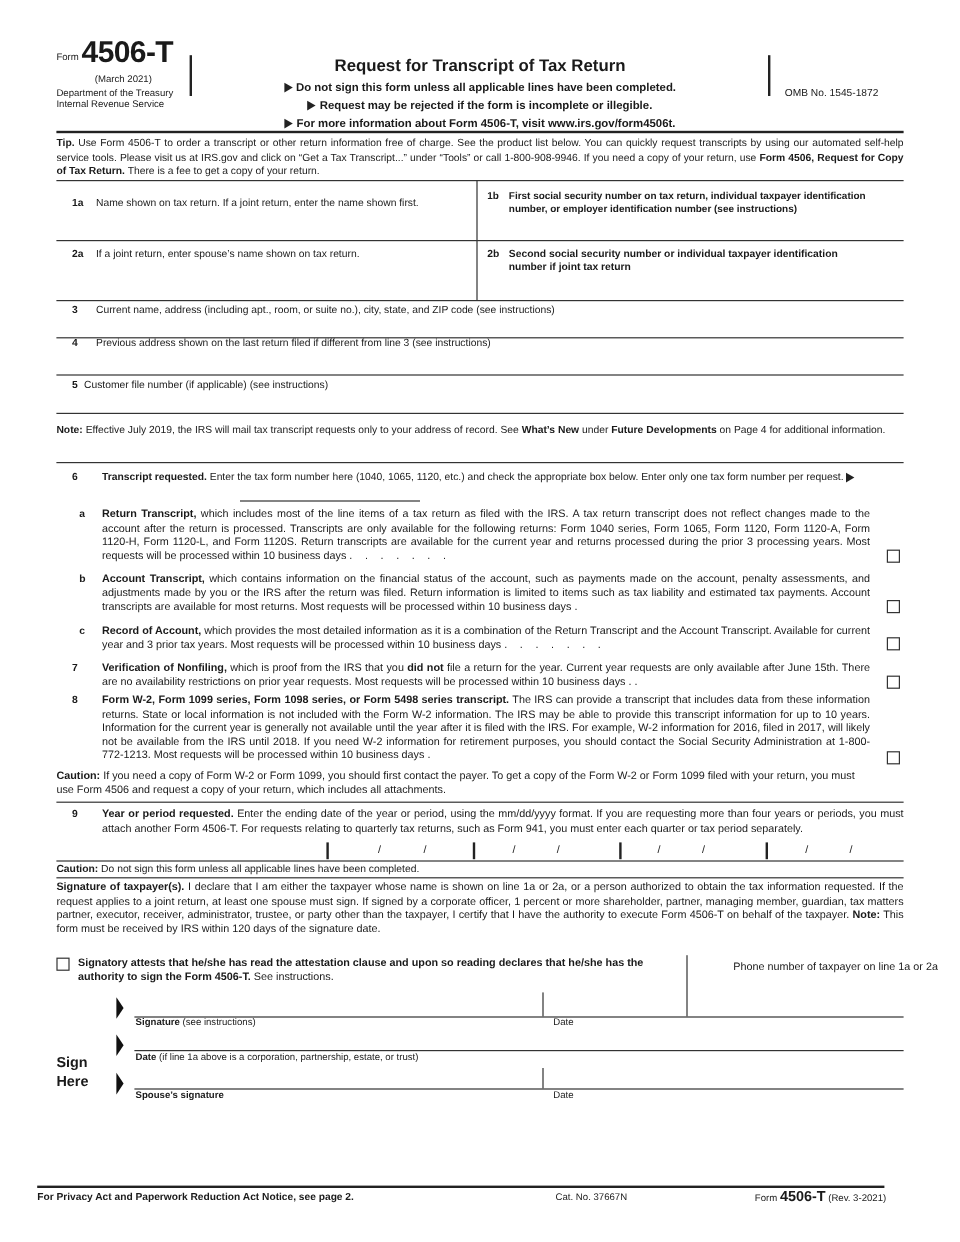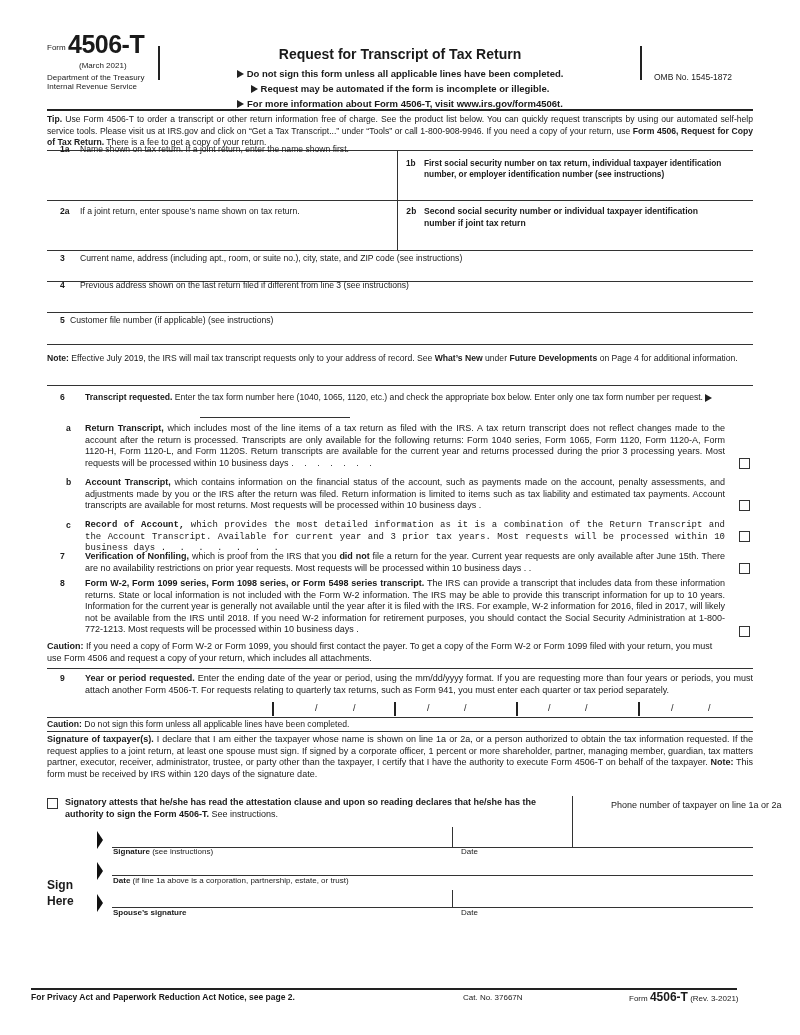--- a/index.html
+++ b/index.html
@@ -29,50 +29,50 @@
   <div class="abs" style="left:79px;top:61px;font-size:8px;">(March 2021)</div>
   <div class="abs" style="left:47px;top:73px;font-size:8px;line-height:9px;">
     <div>Department of the Treasury</div>
     <div>Internal Revenue Service</div>
   </div>
   <div class="vline thick" style="left:158px;top:46px;height:34px;"></div>
 
   <div class="abs b" style="left:160px;width:480px;top:45px;text-align:center;font-size:14px;">Request for Transcript of Tax Return</div>
   <div class="abs b" style="left:160px;width:480px;top:66px;text-align:center;font-size:9.5px;line-height:15px;">
     <div><span class="arrow"></span><span>Do not sign this form unless all applicable lines have been completed.</span></div>
-    <div><span class="arrow"></span><span>Request may be automated if the form is incomplete or illegible.</span></div>
+    <div><span class="arrow"></span><span>Request may be rejected if the form is incomplete or illegible.</span></div>
     <div><span class="arrow"></span><span>For more information about Form 4506-T, visit </span><span class="i">www.irs.gov/form4506t.</span></div>
   </div>
   <div class="vline thick" style="left:640px;top:46px;height:34px;"></div>
   <div class="abs" style="left:654px;top:72px;font-size:8.5px;">OMB No. 1545-1872</div>
   <div class="hline thick" style="left:47px;width:706px;top:109px;"></div>
 </div>
 
 <div class="para" style="left:47px;width:706px;top:114px;font-size:8.6px;">
   <span class="b">Tip.</span><span> Use Form 4506-T to order a transcript or other return information free of charge. See the product list below. You can quickly request transcripts by using our automated self-help service tools. Please visit us at IRS.gov and click on “Get a Tax Transcript...” under “Tools” or call 1-800-908-9946. If you need a copy of your return, use </span><span class="b">Form 4506, Request for Copy of Tax Return.</span><span> There is a fee to get a copy of your return.</span>
 </div>
 <div class="hline" style="left:47px;width:706px;top:150px;"></div>
 
-<div class="abs" style="left:60px;top:144px;width:320px;font-size:8.6px;line-height:11px;padding-left:20px;text-indent:-20px;">
+<div class="abs" style="left:60px;top:164px;width:320px;font-size:8.6px;line-height:11px;padding-left:20px;text-indent:-20px;">
   <span class="num" style="width:20px;text-indent:0;">1a</span><span>Name shown on tax return. If a joint return, enter the name shown first.</span>
 </div>
 <input class="field" style="left: 80px; top: 182px; width: 300px; height: 18px;" value="">
 <div class="vline" style="left:397px;top:150px;height:100px;"></div>
 <div class="abs b" style="left:406px;top:158px;width:345px;font-size:8.3px;line-height:11px;padding-left:18px;text-indent:-18px;">
   <span class="num" style="width:18px;text-indent:0;">1b</span><span>First social security number on tax return, individual taxpayer identification number, or employer identification number (see instructions)</span>
 </div>
 <input class="field" style="left: 424px; top: 182px; width: 320px; height: 18px;" value="">
 <div class="hline" style="left:47px;width:706px;top:200px;"></div>
 
 <div class="abs" style="left:60px;top:206px;width:320px;font-size:8.6px;line-height:11px;">
   <span class="num" style="width:20px;">2a</span><span>If a joint return, enter spouse’s name shown on tax return.</span>
 </div>
 <input class="field" style="left: 80px; top: 226px; width: 300px; height: 18px;" value="">
 <div class="abs b" style="left:406px;top:206px;width:300px;font-size:8.6px;line-height:11px;padding-left:18px;text-indent:-18px;">
-  <span class="num" style="width:18px;text-indent:0;font-family:Liberation Mono, monospace;">2b</span><span>Second social security number or individual taxpayer identification number if joint tax return</span>
+  <span class="num" style="width:18px;text-indent:0;">2b</span><span>Second social security number or individual taxpayer identification number if joint tax return</span>
 </div>
 <input class="field" style="left: 424px; top: 230px; width: 320px; height: 18px;" value="">
 <div class="hline" style="left:47px;width:706px;top:250px;"></div>
 
 <div class="abs" style="left:60px;top:253px;font-size:8.6px;">
   <span class="num" style="width:20px;">3</span><span>Current name, address (including apt., room, or suite no.), city, state, and ZIP code (see instructions)</span>
 </div>
 <input class="field" style="left: 80px; top: 264px; width: 660px; height: 16px;" value="">
 <div class="hline" style="left:47px;width:706px;top:281px;"></div>
 
@@ -105,21 +105,21 @@
 </div>
 <div class="cb" style="left:739px;top:458px;"></div>
 
 <div class="abs b" style="left:66px;top:477px;font-size:8.6px;">b</div>
 <div class="para" style="left:85px;width:640px;top:477px;">
   <span class="b">Account Transcript,</span><span> which contains information on the financial status of the account, such as payments made on the account, penalty assessments, and adjustments made by you or the IRS after the return was filed. Return information is limited to items such as tax liability and estimated tax payments. Account transcripts are available for most returns. Most requests will be processed within 10 business days</span> <span class="dots">.</span>
 </div>
 <div class="cb" style="left:739px;top:500px;"></div>
 
 <div class="abs b" style="left:66px;top:520px;font-size:8.6px;">c</div>
-<div class="para" style="left:85px;width:640px;top:520px;font-family:Liberation Mono, monospace;">
+<div class="para" style="left:85px;width:640px;top:520px;">
   <span class="b">Record of Account,</span><span> which provides the most detailed information as it is a combination of the Return Transcript and the Account Transcript. Available for current year and 3 prior tax years. Most requests will be processed within 10 business days</span> <span class="dots">. . . . . . .</span>
 </div>
 <div class="cb" style="left:739px;top:531px;"></div>
 
 <div class="abs b" style="left:60px;top:551px;font-size:8.6px;">7</div>
 <div class="para" style="left:85px;width:640px;top:551px;">
   <span class="b">Verification of Nonfiling,</span><span> which is proof from the IRS that you </span><span class="b">did not</span><span> file a return for the year. Current year requests are only available after June 15th. There are no availability restrictions on prior year requests. Most requests will be processed within 10 business days .</span> <span class="dots">.</span>
 </div>
 <div class="cb" style="left:739px;top:563px;"></div>
 

